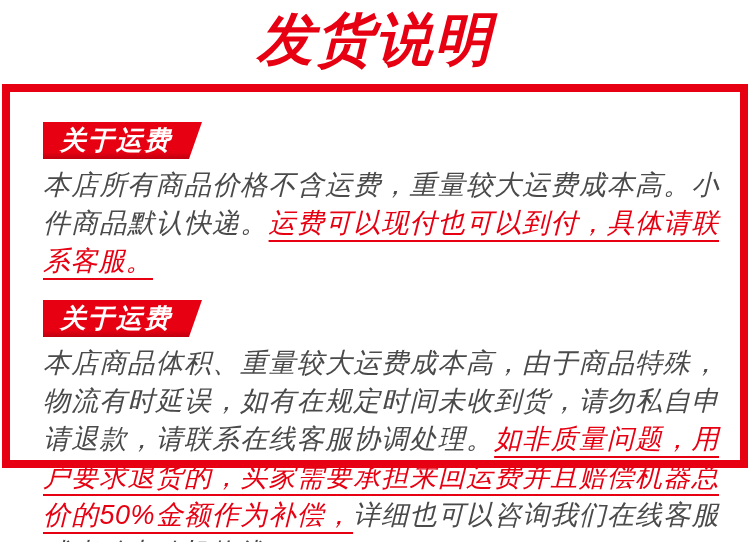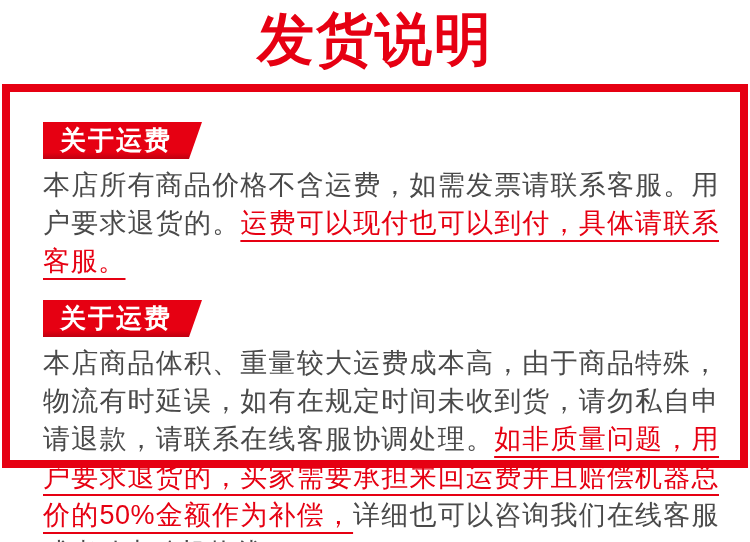--- a/index.html
+++ b/index.html
@@ -1,15 +1,15 @@
 <!DOCTYPE html>
 <html><head>
 <meta charset="utf-8">
 <style>
-  * { margin: 0; padding: 0; box-sizing: border-box; }
+  * { margin: 0; padding: 0; box-sizing: border-box; font-style: italic; }
   html, body {
     width: 750px; height: 542px;
     background: #ffffff;
     font-family: "Liberation Sans", "DejaVu Sans", sans-serif;
     overflow: hidden;
   }
   .page-title {
     margin-top: 6px;
     text-align: center;
     font-size: 57px;
@@ -61,21 +61,21 @@
 <div>
 
   <h1 class="page-title">发货说明</h1>
 
   <div class="notice-box">
 
     <section>
       <div class="section-banner">
         <span>关于运费</span>
       </div>
-      <p class="para"><span class="seg-normal">本店所有商品价格不含运费，如需发票请联系客服。用户要求退货的。</span><span class="seg-red">运费可以现付也可以到付，具体请联系客服。</span></p>
+      <p class="para"><span class="seg-normal">本店所有商品价格不含运费，重量较大运费成本高。小件商品默认快递。</span><span class="seg-red">运费可以现付也可以到付，具体请联系客服。</span></p>
     </section>
 
     <section class="section-returns">
       <div class="section-banner">
         <span>关于运费</span>
       </div>
       <p class="para"><span class="seg-normal">本店商品体积、重量较大运费成本高，由于商品特殊，物流有时延误，如有在规定时间未收到货，请勿私自申请退款，请联系在线客服协调处理。</span><span class="seg-red">如非质量问题，用户要求退货的，买家需要承担来回运费并且赔偿机器总价的50%金额作为补偿，</span><span class="seg-normal">详细也可以咨询我们在线客服或者致电购机热线：400-835-9779</span></p>
     </section>
 
   </div>

